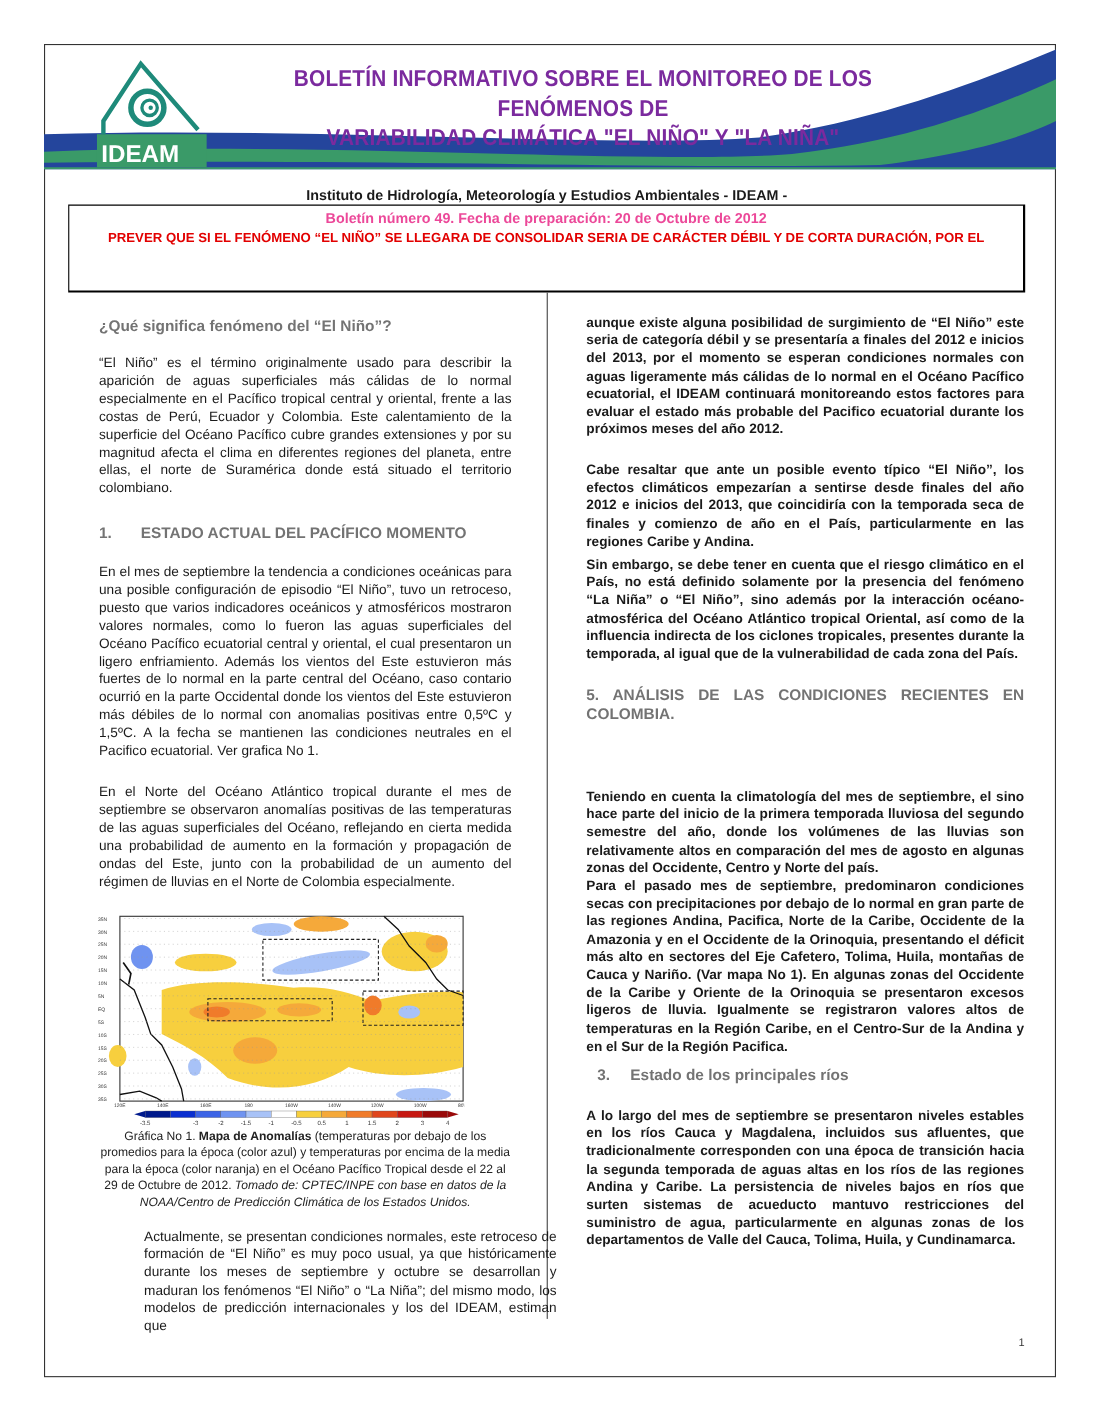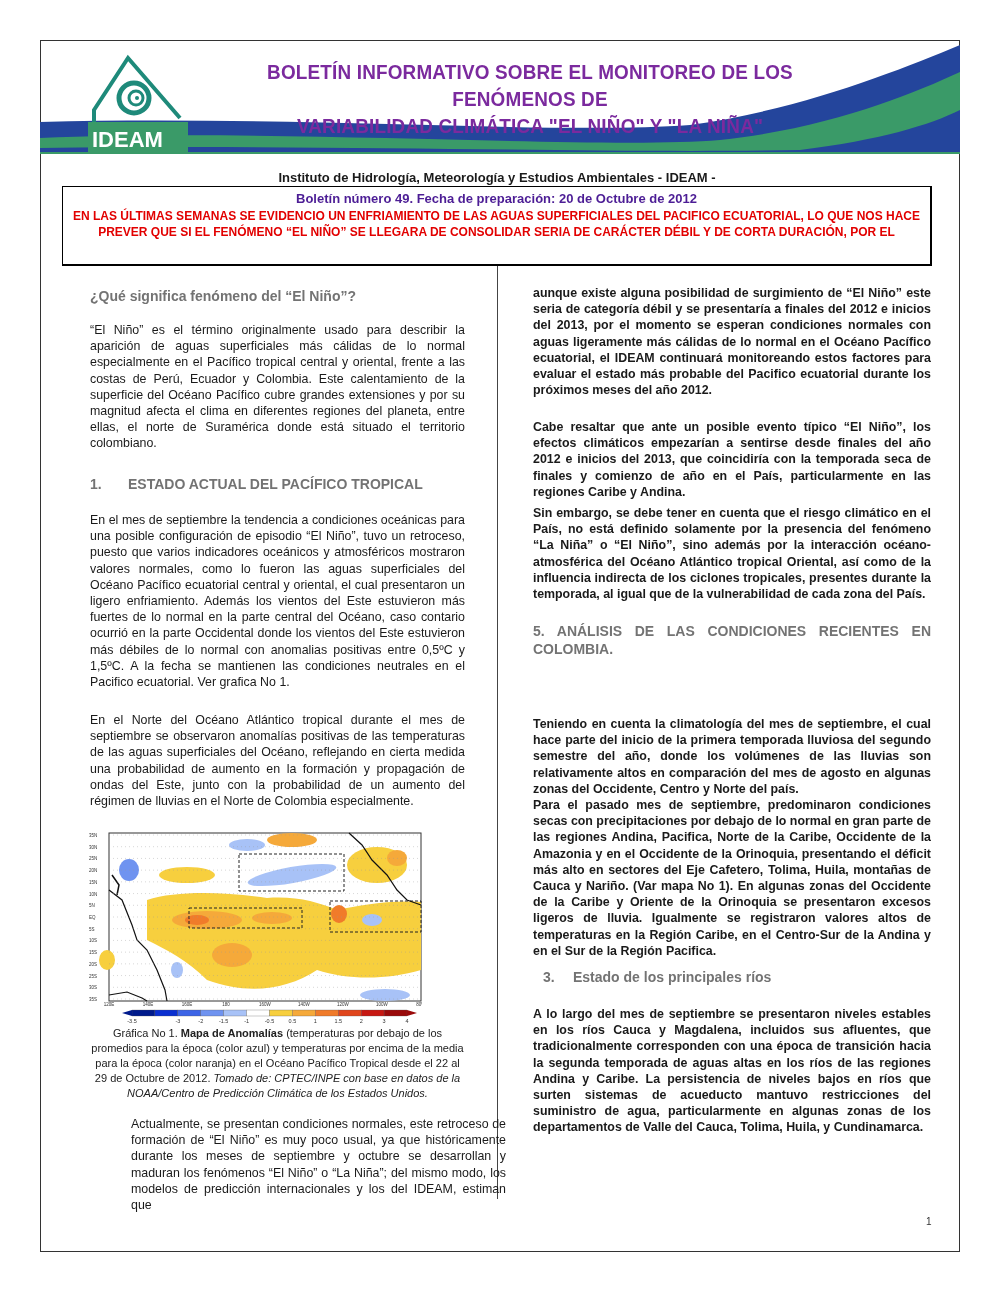--- a/index.html
+++ b/index.html
@@ -4,21 +4,21 @@
 <style>
   html, body { margin: 0; padding: 0; background: #ffffff; }
   body { width: 1000px; height: 1294px; position: relative; font-family: "Liberation Sans", sans-serif; color: #1a1a1a; overflow: hidden; }
   .page-frame { position: absolute; left: 40px; top: 40px; width: 920px; height: 1212px; border: 1px solid #333; box-sizing: border-box; }
   .banner { position: absolute; left: 40px; top: 40px; width: 920px; height: 114px; overflow: hidden; }
   .banner svg.swoosh { position: absolute; left: 0; top: 0; }
   .logo { position: absolute; left: 48px; top: 12px; width: 100px; height: 100px; }
   .banner-title { position: absolute; left: 130px; top: 18px; width: 720px; text-align: center; color: #7b2a9e; font-weight: bold; font-size: 21px; line-height: 27px; transform: scaleX(0.9); transform-origin: center top; letter-spacing: 0.2px; }
   .institute { position: absolute; left: 62px; top: 170px; width: 870px; text-align: center; font-weight: bold; font-size: 13px; }
   .alert-box { position: absolute; left: 62px; top: 186px; width: 870px; height: 80px; border: 1px solid #000; box-sizing: border-box; border-right-width: 2px; border-bottom-width: 2px; text-align: center; }
-  .alert-box .bulletin { color: #4c1d95; font-weight: bold; font-size: 13px; margin-top: 4px; }
+  .alert-box .bulletin { color: #ec4899; font-weight: bold; font-size: 13px; margin-top: 4px; }
   .alert-box .alert-text { color: #e20000; font-weight: bold; font-size: 12px; line-height: 16px; margin-top: 2px; padding: 0 4px; }
   .col-divider { position: absolute; left: 497px; top: 266px; width: 1px; height: 933px; background: #444; }
   .col { position: absolute; font-size: 12.4px; line-height: 16.2px; text-align: justify; }
   .col-left { left: 90px; width: 375px; }
   .col-right { left: 533px; width: 398px; font-weight: bold; }
   .heading { color: #737373; font-weight: bold; font-size: 14px; }
   .heading-q { position: absolute; left: 90px; top: 288px; }
   .heading-1 { position: absolute; left: 90px; top: 476px; }
   .heading-1 .num { display: inline-block; width: 38px; }
   .heading-2 { position: absolute; left: 533px; top: 622px; width: 398px; text-align: justify; line-height: 18px; }
@@ -55,33 +55,32 @@
     <div>BOLETÍN INFORMATIVO SOBRE EL MONITOREO DE LOS FENÓMENOS DE</div>
     <div>VARIABILIDAD CLIMÁTICA  "EL NIÑO" Y "LA NIÑA"</div>
   </div>
 </div>
 
 <div class="institute">Instituto de Hidrología, Meteorología y Estudios Ambientales -  IDEAM -</div>
 
 <div class="alert-box">
   <div class="bulletin">Boletín número 49.  Fecha de preparación: 20 de Octubre de 2012</div>
   <div class="alert-text">
-    <div>EN LAS ÚLTIMAS SEMANAS SE EVIDENCIO UN ENFRIAMIENTO DE LAS AGUAS SUPERFICIALES DEL PACIFICO ECUATORIAL, LO QUE NOS HACE</div>
     <div>PREVER QUE SI EL FENÓMENO “EL NIÑO” SE LLEGARA DE CONSOLIDAR SERIA DE CARÁCTER DÉBIL Y DE CORTA DURACIÓN, POR EL</div>
   </div>
 </div>
 
 <div class="col-divider"></div>
 
 <div class="heading heading-q">¿Qué significa fenómeno del “El Niño”?</div>
 
 <div class="col col-left" style="top:322px;">“El Niño” es el término originalmente usado para describir la aparición de aguas superficiales más cálidas de lo normal especialmente en el Pacífico tropical central y oriental, frente a las costas de Perú, Ecuador y Colombia. Este calentamiento de la superficie del Océano Pacífico cubre grandes extensiones y por su magnitud afecta el clima en diferentes regiones del planeta, entre ellas, el norte de Suramérica donde está situado el territorio colombiano.</div>
 
 <div class="heading heading-1">
-  <span class="num">1.</span><span>ESTADO ACTUAL DEL PACÍFICO TROPICAL</span>
+  <span class="num">1.</span><span>ESTADO ACTUAL DEL PACÍFICO MOMENTO</span>
 </div>
 
 <div class="col col-left" style="top:512px;">En el mes de septiembre la tendencia a condiciones oceánicas para una posible configuración de episodio “El Niño”, tuvo un retroceso, puesto que varios indicadores oceánicos y atmosféricos mostraron valores normales, como lo fueron las aguas superficiales del Océano Pacífico ecuatorial central y oriental, el cual presentaron un ligero enfriamiento. Además los vientos del Este estuvieron más fuertes de lo normal en la parte central del Océano, caso contario ocurrió en la parte Occidental donde los vientos del Este estuvieron más débiles de lo normal con anomalias positivas entre 0,5ºC y 1,5ºC. A la fecha se mantienen las condiciones neutrales en el Pacifico ecuatorial. Ver grafica No 1.</div>
 
 <div class="col col-left" style="top:712px;">En el Norte del Océano Atlántico tropical durante el mes de septiembre se observaron anomalías positivas de las temperaturas de las aguas superficiales del Océano, reflejando en cierta medida una probabilidad de aumento en la formación y propagación de ondas del Este, junto con la probabilidad de un aumento del régimen de lluvias en el Norte de Colombia especialmente.</div>
 
 <svg class="map-figure" width="335" height="195" viewBox="0 0 335 195">
   <rect x="0" y="0" width="335" height="195" fill="#ffffff"></rect>
   <g>
     <rect x="22" y="3" width="312" height="168" fill="#ffffff" stroke="#333" stroke-width="1"></rect>
@@ -198,21 +197,21 @@
 
 <div class="col col-right" style="top:419px;">Cabe resaltar que ante un posible evento típico “El Niño”, los efectos climáticos empezarían  a sentirse desde finales del año 2012 e inicios del 2013, que coincidiría con la temporada seca de finales y comienzo de año en el País, particularmente en las regiones Caribe y Andina.</div>
 
 <div class="col col-right" style="top:505px;">Sin embargo, se debe tener en cuenta que el riesgo climático en el País, no está definido solamente por la presencia del fenómeno “La  Niña” o “El Niño”, sino además por la interacción océano-atmosférica del Océano Atlántico tropical Oriental, así como de la influencia indirecta de los ciclones tropicales, presentes durante la temporada, al igual que de la vulnerabilidad de cada zona del País.</div>
 
 <div class="heading heading-2">
   <div class="line1">5. ANÁLISIS DE LAS CONDICIONES RECIENTES EN</div>
   <div>COLOMBIA.</div>
 </div>
 
-<div class="col col-right" style="top:716px;">Teniendo en cuenta la climatología del mes de septiembre, el cual hace parte del inicio de la primera temporada lluviosa del segundo semestre del año, donde los volúmenes de las lluvias son relativamente altos en comparación del mes de agosto en algunas zonas del Occidente, Centro y Norte del país.</div>
+<div class="col col-right" style="top:716px;">Teniendo en cuenta la climatología del mes de septiembre, el sino hace parte del inicio de la primera temporada lluviosa del segundo semestre del año, donde los volúmenes de las lluvias son relativamente altos en comparación del mes de agosto en algunas zonas del Occidente, Centro y Norte del país.</div>
 
 <div class="col col-right" style="top:797px;">Para el pasado mes de septiembre, predominaron condiciones secas con precipitaciones por debajo de lo normal en gran parte de las regiones Andina, Pacifica, Norte de la Caribe, Occidente de la Amazonia y en el Occidente de la Orinoquia, presentando el déficit más alto en sectores del Eje Cafetero, Tolima, Huila, montañas de Cauca y Nariño. (Var mapa No 1). En algunas zonas del Occidente de la Caribe y Oriente de la Orinoquia se presentaron excesos ligeros de lluvia. Igualmente se registraron valores altos de temperaturas en la Región Caribe, en el Centro-Sur de la Andina y en el Sur de la Región Pacifica.</div>
 
 <div class="heading heading-3">
   <span class="num">3.</span><span>Estado de los principales ríos</span>
 </div>
 
 <div class="col col-right" style="top:1006px;">A lo largo del mes de septiembre se presentaron niveles estables en los ríos Cauca y Magdalena, incluidos sus afluentes, que tradicionalmente corresponden con una época de transición hacia la segunda temporada de aguas altas en los ríos de las regiones Andina y Caribe. La persistencia de niveles bajos en ríos que surten sistemas de acueducto mantuvo restricciones del suministro de agua, particularmente en algunas zonas de los departamentos de Valle del Cauca, Tolima, Huila, y Cundinamarca.</div>
 
 <div class="page-number">1</div>

